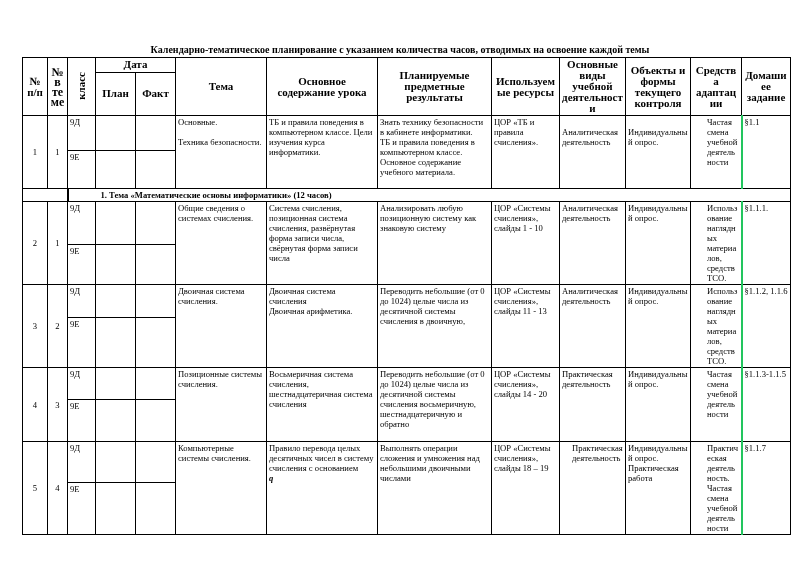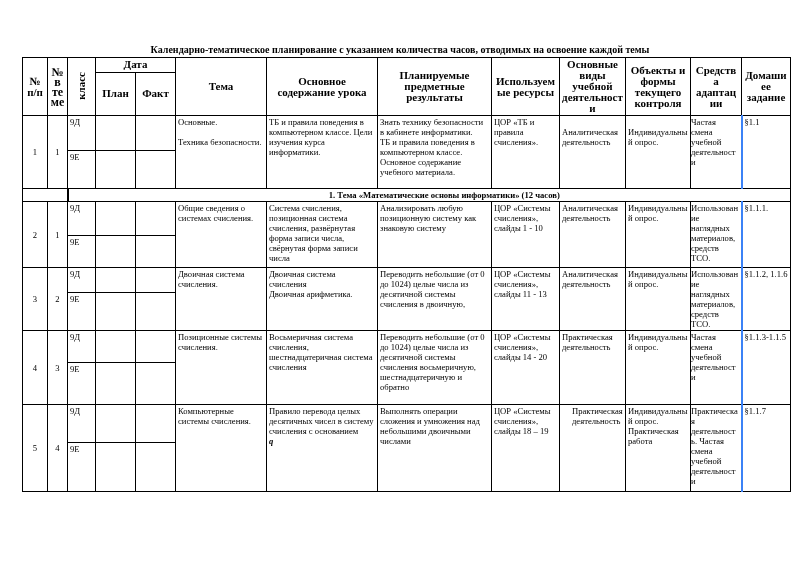--- a/index.html
+++ b/index.html
@@ -3,23 +3,23 @@
 <meta charset="utf-8">
 <style>
   html, body { margin:0; padding:0; background:#ffffff; }
   body { width:800px; height:566px; position:relative; overflow:hidden; font-family:"Liberation Serif", serif; color:#000; }
   .title { position:absolute; left:0; top:44px; width:800px; text-align:center; font-weight:bold; font-size:10px; }
   table { position:absolute; left:22px; top:57px; border-collapse:collapse; table-layout:fixed; font-size:8.6px; line-height:10px; }
   td, th { border:1px solid #000; padding:1px 2px; vertical-align:top; overflow:hidden; word-break:break-word; }
   th { font-weight:bold; text-align:center; vertical-align:middle; font-size:11px; line-height:11px; }
   .vert { writing-mode:vertical-rl; transform:rotate(180deg); font-weight:bold; }
   .center { text-align:center; vertical-align:middle; }
-  .section td { font-weight:bold; text-align:center; vertical-align:middle;padding-left:32px; }
-  .lgray { border-left:2px solid #3b82f6;margin-left:8px; }
-  .tight { padding-left:0; }
+  .section td { font-weight:bold; text-align:left; vertical-align:middle;padding-left:32px; }
+  .lgray { border-left:2px solid #22c55e;margin-left:8px; }
+  .tight { padding-left:16px; }
 </style>
 </head>
 <body>
 
 <div class="title">Календарно-тематическое планирование с указанием количества часов, отводимых на освоение каждой темы</div>
 
 <table>
   <colgroup>
     <col style="width:25px">
       <col style="width:20px">

